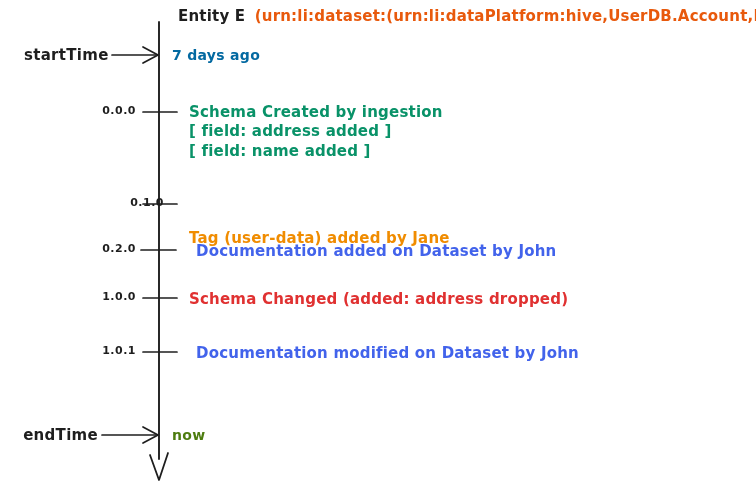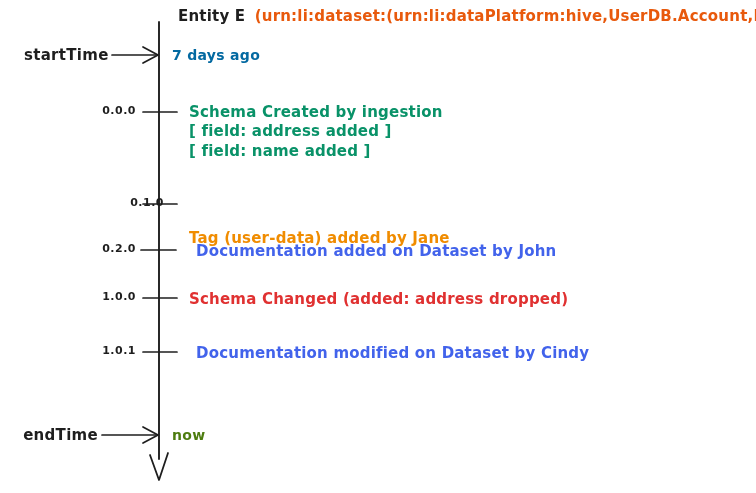--- a/index.html
+++ b/index.html
@@ -73,19 +73,19 @@
     <div>Documentation added on Dataset by John</div>
   </div>
 
   <div class="abs vlabel" style="top:290px;">1.0.0</div>
   <div class="abs event" style="top: 290px; color: rgb(224, 49, 49);">
     <div>Schema Changed (added: address dropped)</div>
   </div>
 
   <div class="abs vlabel" style="top:344px;">1.0.1</div>
   <div class="abs event" style="top: 344px; left: 196px; color: rgb(66, 99, 235);">
-    <div>Documentation modified on Dataset by Cindy</div>
+    <div>Documentation modified on Dataset by John</div>
   </div>
 
   <div class="abs side-label" style="left:18px;top:426px;width:80px;">endTime</div>
   <div class="abs time-value" style="left: 172px; top: 427px; color: #4d7c0f;">now</div>
 
 </div>
 
 </body></html>

